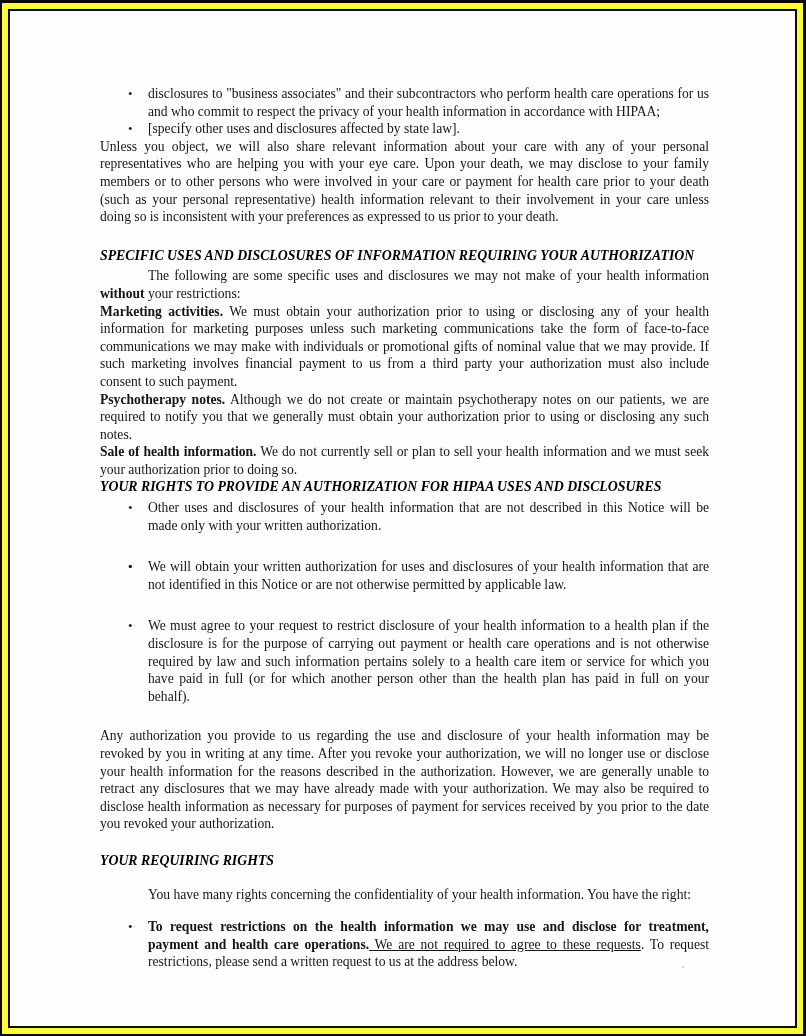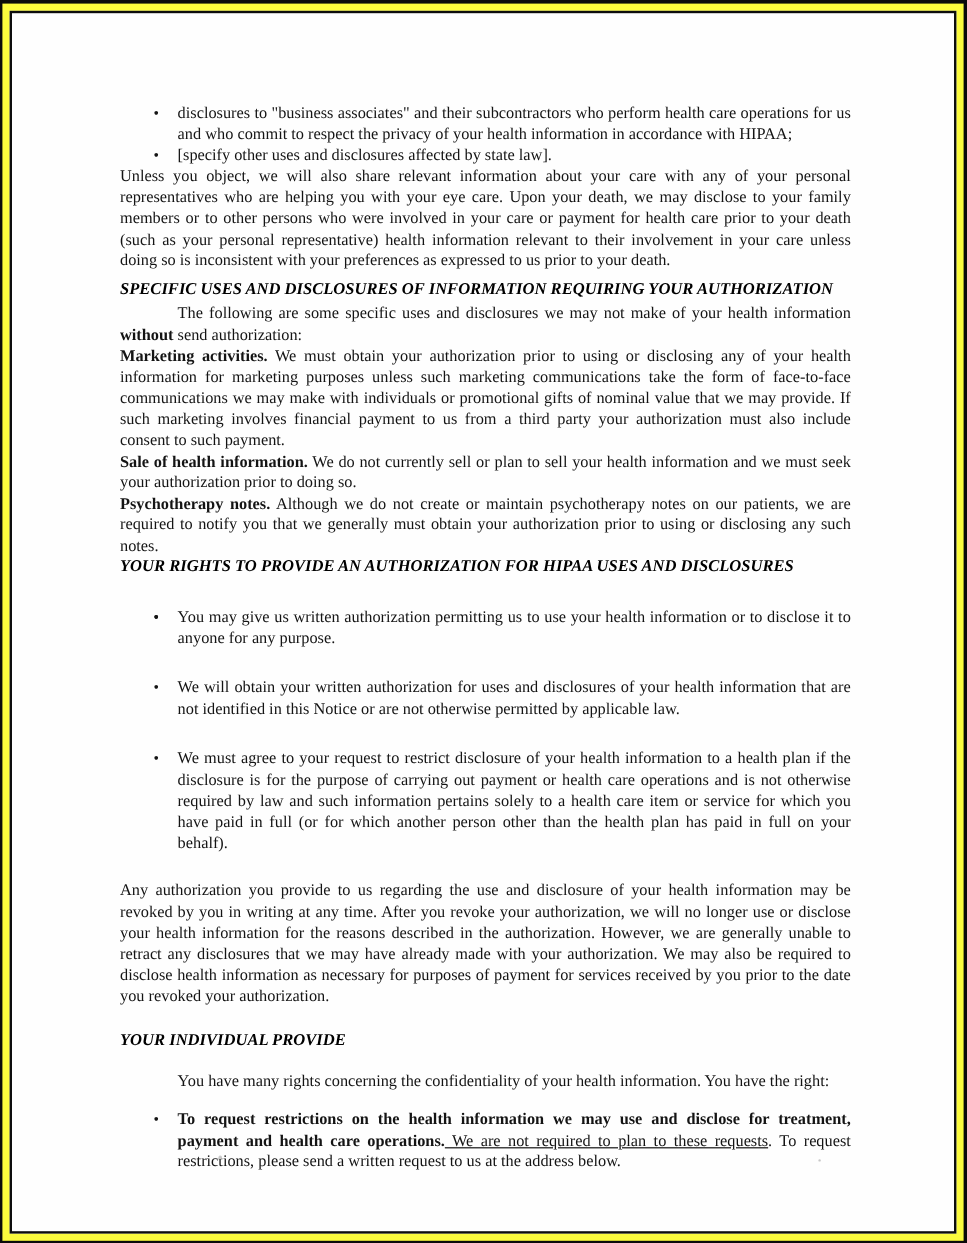--- a/index.html
+++ b/index.html
@@ -36,21 +36,21 @@
   .underline { text-decoration: underline; }
 
   h2 {
     font-size: 13.8px;
     line-height: 17.6px;
     font-weight: bold;
     font-style: italic;
     color: #000;
     text-align: left;
   }
-  .h-specific { margin-top: 6px; }
+  .h-specific { margin-top: 21px; }
   .h-individual { margin-top: 19px; }
 
   .indent { text-indent: 48px; }
 
   ul.bullets { list-style: none; }
   ul.bullets li {
     position: relative;
     padding-left: 48px;
   }
   ul.bullets li .marker {
@@ -90,58 +90,58 @@
           <li>
             <span class="marker">•</span>
             <span>[specify other uses and disclosures affected by state law].</span>
           </li>
         </ul>
 
         <p>Unless you object, we will also share relevant information about your care with any of your personal representatives who are helping you with your eye care. Upon your death, we may disclose to your family members or to other persons who were involved in your care or payment for health care prior to your death (such as your personal representative) health information relevant to their involvement in your care unless doing so is inconsistent with your preferences as expressed to us prior to your death.</p>
 
         <h2 class="h-specific">SPECIFIC USES AND DISCLOSURES OF INFORMATION REQUIRING YOUR AUTHORIZATION</h2>
 
-        <p class="indent following-para"><span>The following are some specific uses and disclosures we may not make of your health information </span><b>without</b><span> send authorization:</span></p>
+        <p class="indent following-para"><span>The following are some specific uses and disclosures we may not make of your health information </span><b>without</b><span> your restrictions:</span></p>
 
         <p><b class="lead">Marketing activities.</b><span> We must obtain your authorization prior to using or disclosing any of your health information for marketing purposes unless such marketing communications take the form of face-to-face communications we may make with individuals or promotional gifts of nominal value that we may provide. If such marketing involves financial payment to us from a third party your authorization must also include consent to such payment.</span></p>
 
+        <p><b class="lead">Psychotherapy notes.</b><span> Although we do not create or maintain psychotherapy notes on our patients, we are required to notify you that we generally must obtain your authorization prior to using or disclosing any such notes.</span></p>
+
         <p><b class="lead">Sale of health information.</b><span> We do not currently sell or plan to sell your health information and we must seek your authorization prior to doing so.</span></p>
-
-        <p><b class="lead">Psychotherapy notes.</b><span> Although we do not create or maintain psychotherapy notes on our patients, we are required to notify you that we generally must obtain your authorization prior to using or disclosing any such notes.</span></p>
 
         <h2>YOUR RIGHTS TO PROVIDE AN AUTHORIZATION FOR HIPAA USES AND DISCLOSURES</h2>
 
         <ul class="bullets rights-bullets">
           <li>
             <span class="marker">•</span>
+            <span>Other uses and disclosures of your health information that are not described in this Notice will be made only with your written authorization.</span>
           </li>
           <li>
             <span class="marker">•</span>
-            <span>You may give us written authorization permitting us to use your health information or to disclose it to anyone for any purpose.</span>
           </li>
           <li>
             <span class="marker">•</span>
             <span>We will obtain your written authorization for uses and disclosures of your health information that are not identified in this Notice or are not otherwise permitted by applicable law.</span>
           </li>
           <li>
             <span class="marker">•</span>
             <span>We must agree to your request to restrict disclosure of your health information to a health plan if the disclosure is for the purpose of carrying out payment or health care operations and is not otherwise required by law and such information pertains solely to a health care item or service for which you have paid in full (or for which another person other than the health plan has paid in full on your behalf).</span>
           </li>
         </ul>
 
         <p class="revoke-para">Any authorization you provide to us regarding the use and disclosure of your health information may be revoked by you in writing at any time. After you revoke your authorization, we will no longer use or disclose your health information for the reasons described in the authorization. However, we are generally unable to retract any disclosures that we may have already made with your authorization. We may also be required to disclose health information as necessary for purposes of payment for services received by you prior to the date you revoked your authorization.</p>
 
-        <h2 class="h-individual">YOUR INDIVIDUAL PROVIDE</h2>
+        <h2 class="h-individual">YOUR REQUIRING RIGHTS</h2>
 
         <p class="indent many-rights">You have many rights concerning the confidentiality of your health information. You have the right:</p>
 
         <ul class="bullets final-bullets">
           <li>
             <span class="marker">•</span>
-            <b>To request restrictions on the health information we may use and disclose for treatment, payment and health care operations.</b><span class="underline"> We are not required to plan to these requests</span><span>. To request restrictions, please send a written request to us at the address below.</span>
+            <b>To request restrictions on the health information we may use and disclose for treatment, payment and health care operations.</b><span class="underline"> We are not required to agree to these requests</span><span>. To request restrictions, please send a written request to us at the address below.</span>
           </li>
 
         </ul>
 
       </div>
 
       <div class="speck speck-1"></div>
       <div class="speck speck-2"></div>
     </div>
   </div>

